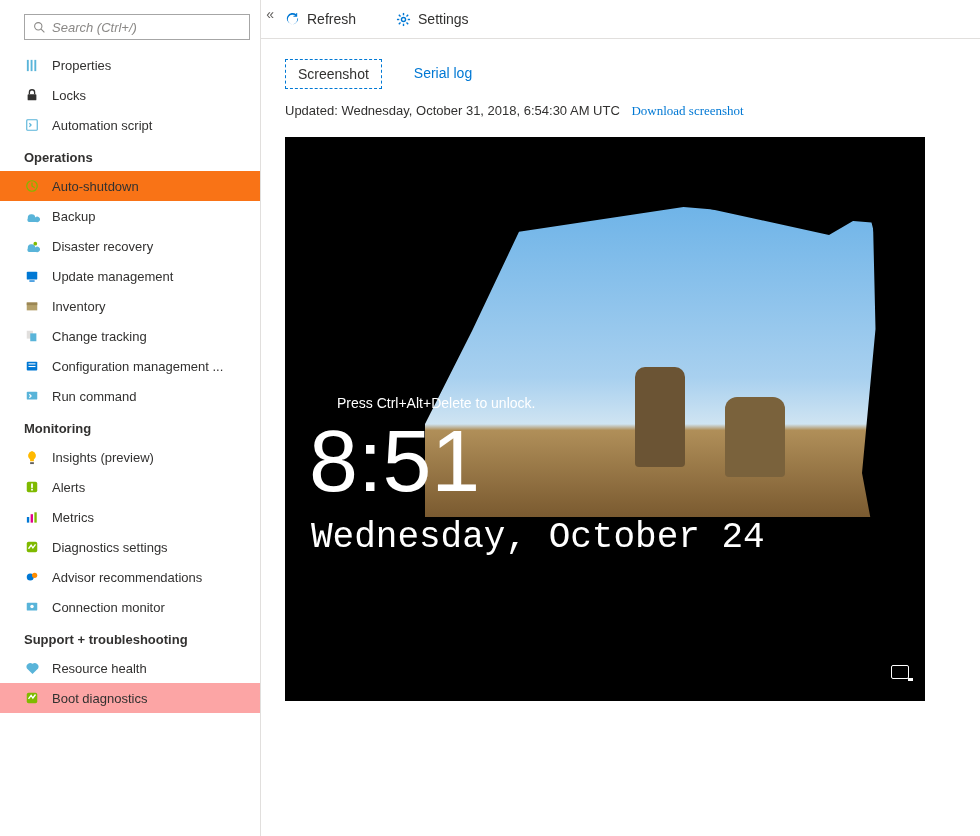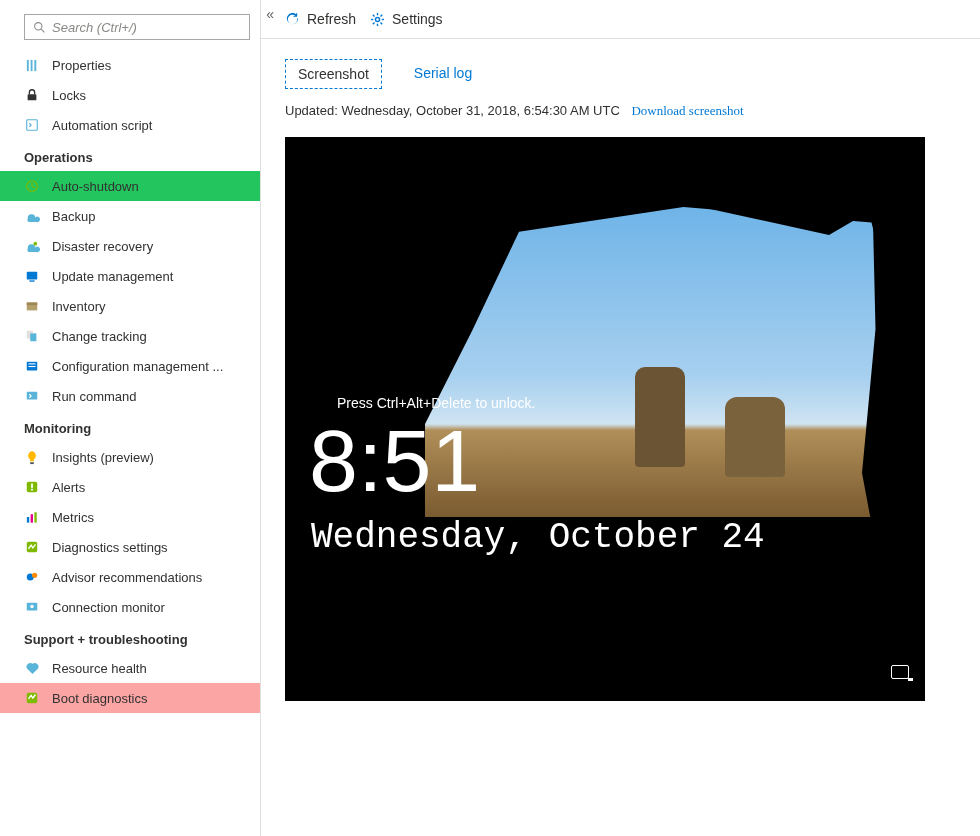--- a/index.html
+++ b/index.html
@@ -62,39 +62,39 @@
   }
   .nav-item {
     display: flex;
     align-items: center;
     padding: 7px 10px 7px 24px;
     gap: 12px;
     cursor: pointer;
     color:#323130;
   }
   .nav-item.selected { background: #fca5a5; }
-  .nav-item.highlight { background: #22c55e; }
+  .nav-item.highlight { background: #f97316; }
   .nav-icon {
     width: 16px; height: 16px;
     display: inline-flex; align-items:center; justify-content:center;
     font-size: 13px;
     color: #0078d4;
   }
   .nav-label { flex:1; font-size:13px; color:#323130; }
 
   .main {
     flex: 1;
     display: flex;
     flex-direction: column;
     background: #fff;
   }
   .toolbar {
     display: flex;
     align-items: center;
-    gap: 14px;
+    gap: 40px;
     padding: 11px 11px 11px 24px;
     border-bottom: 1px solid #e1dfdd;
     color:#323130;
   }
   .tool {
     display: inline-flex; align-items:center; gap:7px;
     cursor: pointer; font-size:14px;
   }
   .tool-icon { color:#0078d4; font-size:15px; }
 

